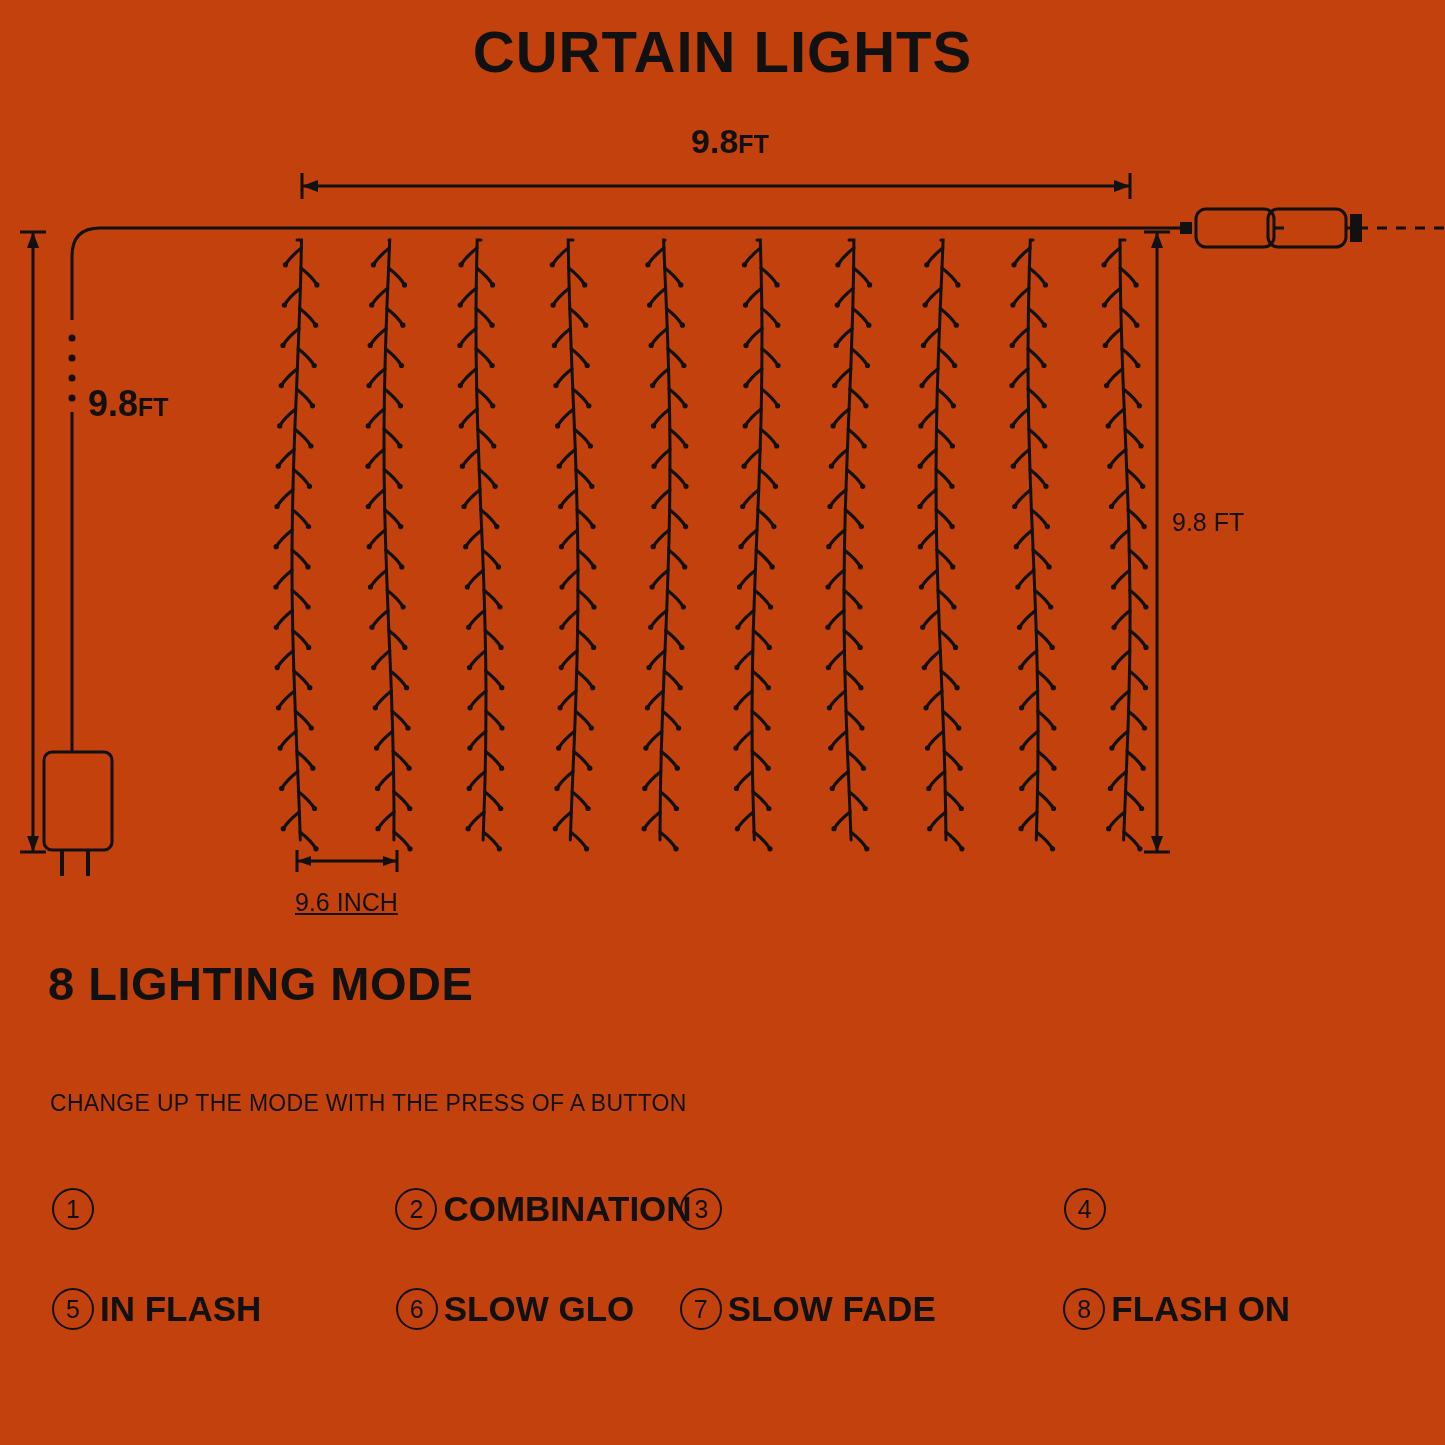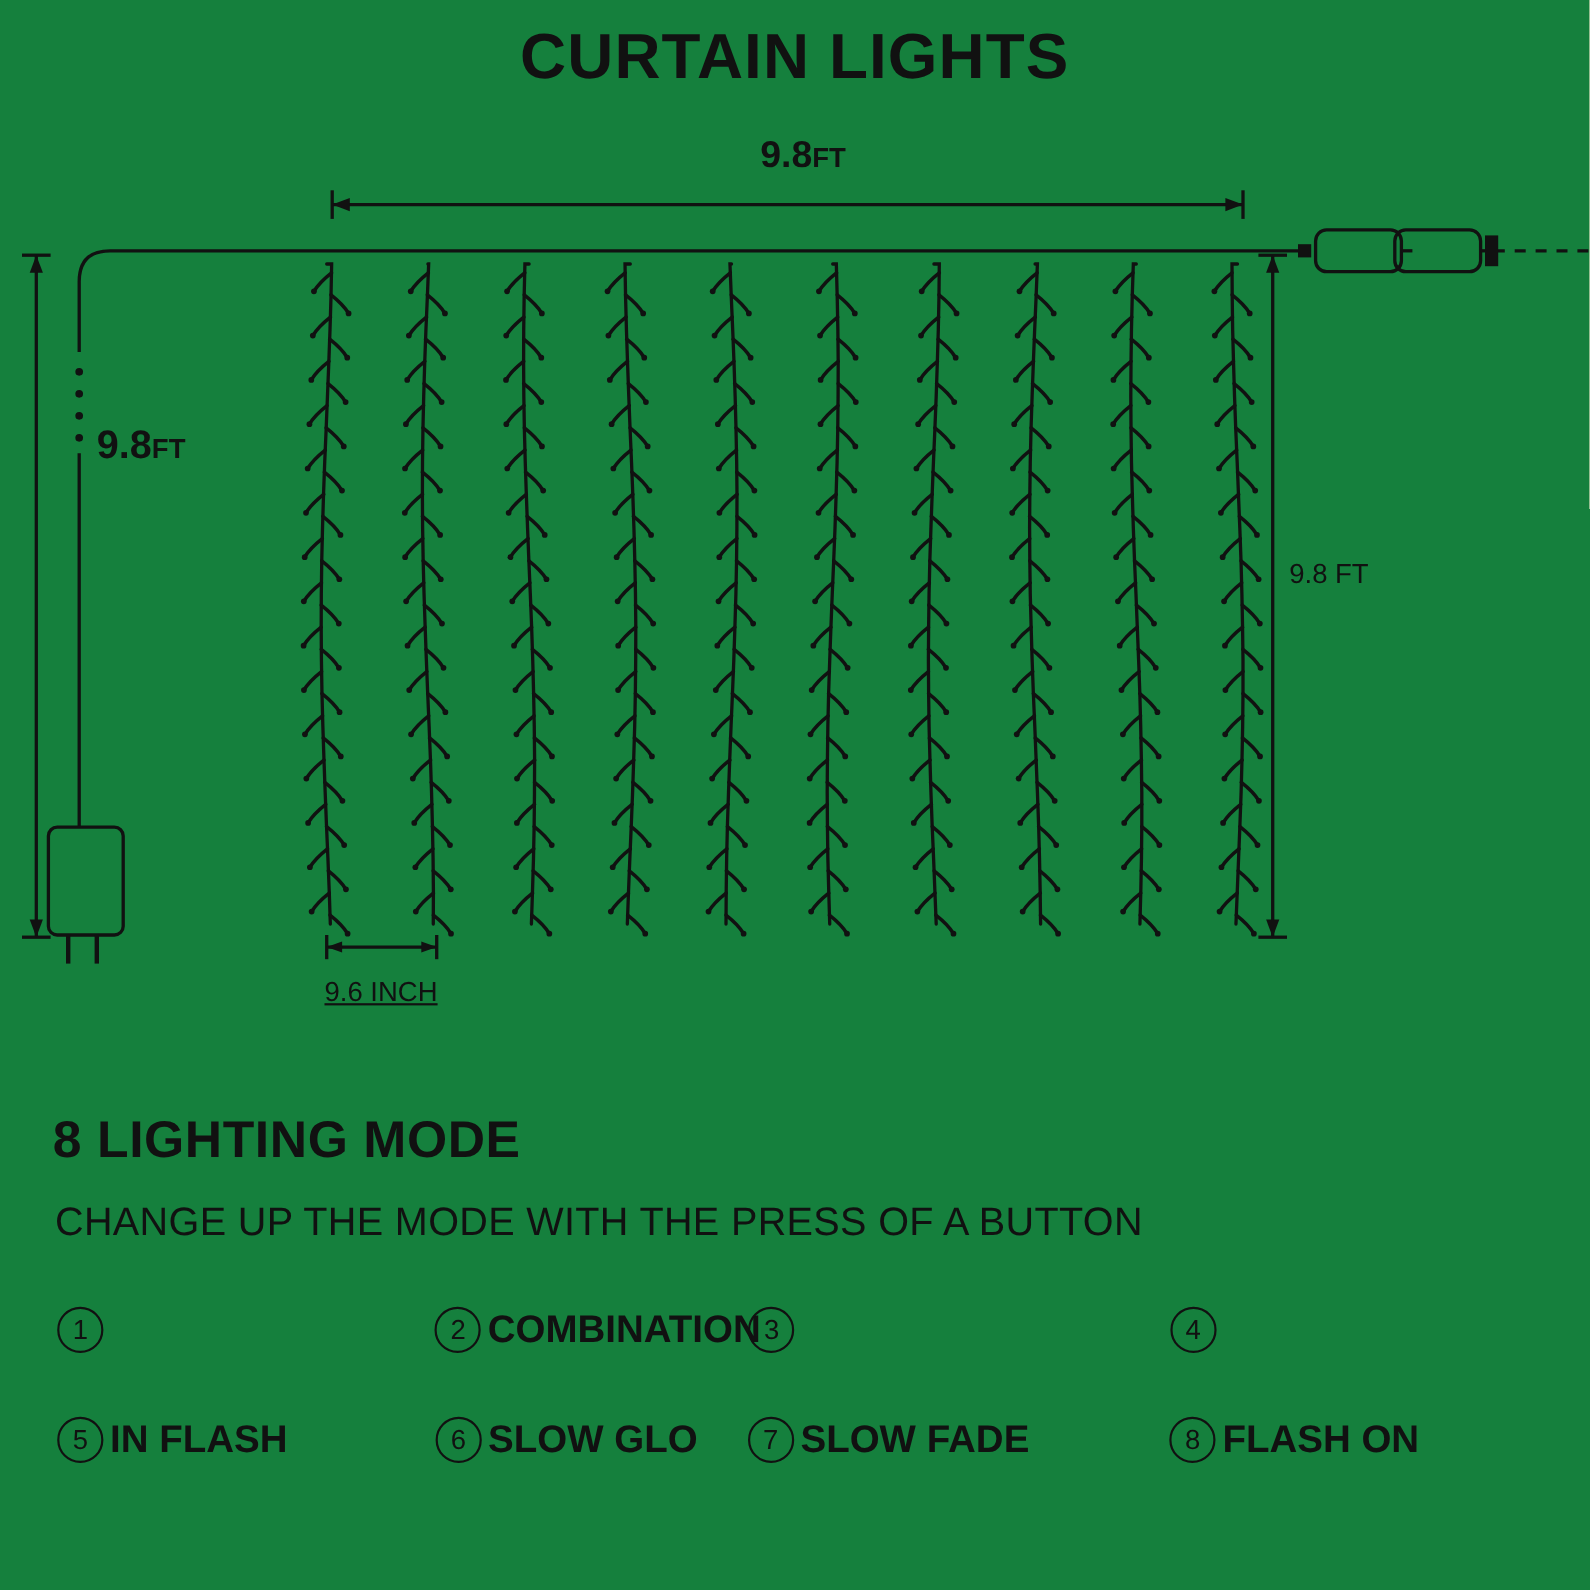--- a/index.html
+++ b/index.html
@@ -4,21 +4,21 @@
 <style>
   html, body {
     margin: 0;
     padding: 0;
     background: #fdf2d8;
   }
   #page {
     position: relative;
     width: 1445px;
     height: 1445px;
-    background: #15803d;
+    background: #c2410c;
     font-family: "Liberation Sans", sans-serif;
     color: #111111;
     overflow: hidden;
   }
   .title {
     position: absolute;
     top: 18px;
     left: 0;
     width: 1445px;
     text-align: center;
@@ -58,31 +58,31 @@
     top: 888px;
     left: 295px;
     font-size: 25px;
     text-decoration: underline;
   }
 
   .svg-wrap { position: absolute; top: 0; left: 0; }
 
   .modes-title {
     position: absolute;
-    top: 1008px;
+    top: 956px;
     left: 48px;
     font-size: 47px;
     font-weight: bold;
     letter-spacing: 0.5px;
   }
   .modes-sub {
     position: absolute;
     top: 1090px;
     left: 50px;
-    font-size: 36px;
+    font-size: 23px;
     letter-spacing: 0.3px;
   }
   .mode-row {
     position: absolute;
     left: 52px;
     width: 1350px;
     display: flex;
     align-items: center;
   }
   .mode-row.r1 { top: 1188px; }

